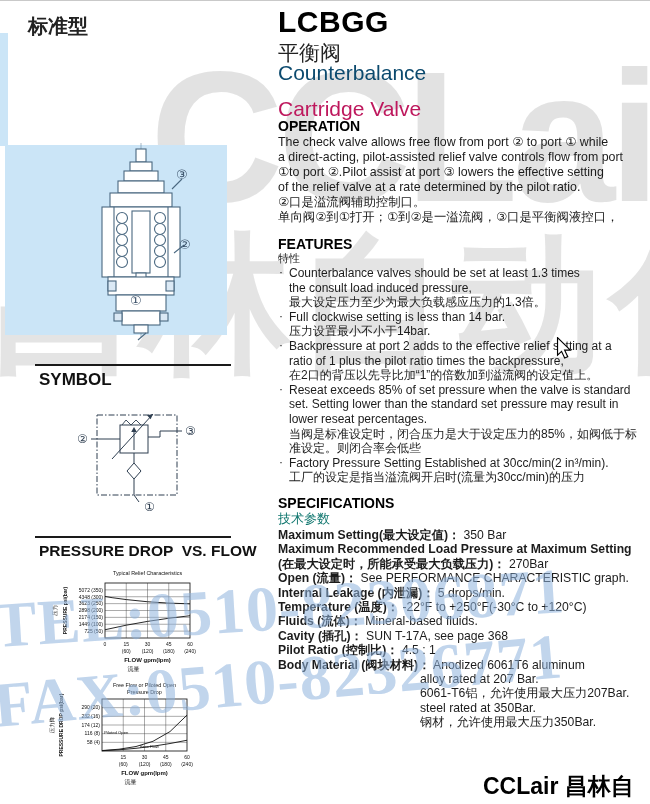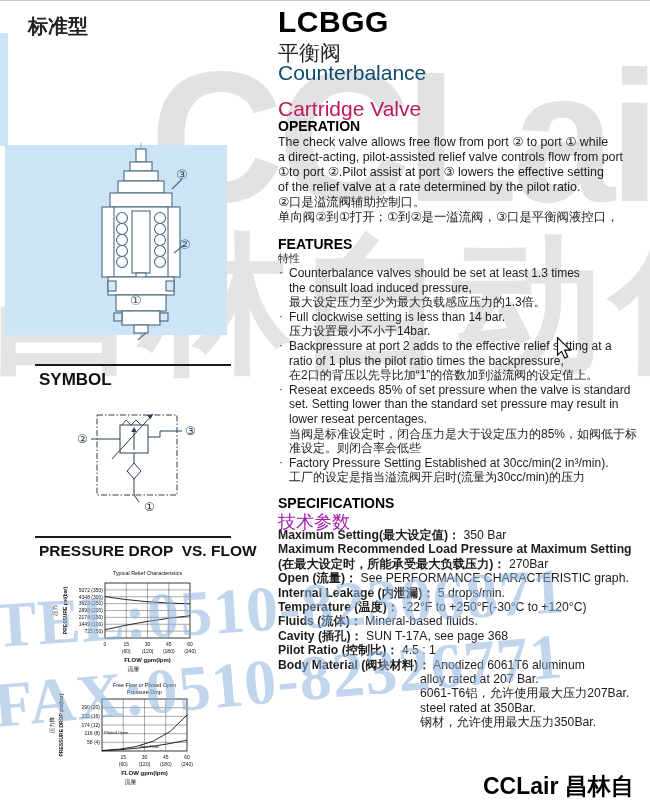--- a/index.html
+++ b/index.html
@@ -36,21 +36,21 @@
   .title-en1{position:absolute;top:60px;left:0;font-size:21px;color:#0c4a6e;}
   .title-en2{position:absolute;top:96px;left:0;font-size:21px;color:#be185d;}
   .h-op{position:absolute;top:117px;left:0;font-size:14px;font-weight:bold;color:#000;}
   .op-lines{position:absolute;top:134px;left:0;font-size:12.4px;line-height:15.1px;}
   .h-feat{position:absolute;top:235px;left:0;font-size:14px;font-weight:bold;color:#000;}
   .h-feat-zh{position:absolute;top:250px;left:0;font-size:11px;color:#222;}
   .feat-list{position:absolute;top:265px;left:0;font-size:12px;line-height:14.6px;}
   .fline{position:relative;padding-left:11px;}
   .bmark{position:absolute;left:1px;top:-1px;}
   .h-spec{position:absolute;top:494px;left:0;font-size:14px;font-weight:bold;color:#000;text-align:center;}
-  .h-spec-zh{position:absolute;top:509px;left:0;font-size:18px;color:#a21caf;}
+  .h-spec-zh{position:absolute;top:509px;left:0;font-size:13px;color:#0f766e;}
   .spec-list{position:absolute;top:527px;left:0;font-size:12.2px;line-height:14.4px;white-space:nowrap;}
   .spec-list .b{font-weight:bold;}
   .footer-brand{position:absolute;left:483px;top:770px;font-size:23px;font-weight:bold;color:#000;z-index:7;}
   .cursor{position:absolute;left:556px;top:336px;z-index:10;}
 </style>
 </head>
 <body>
 
 <div class="page">
 

